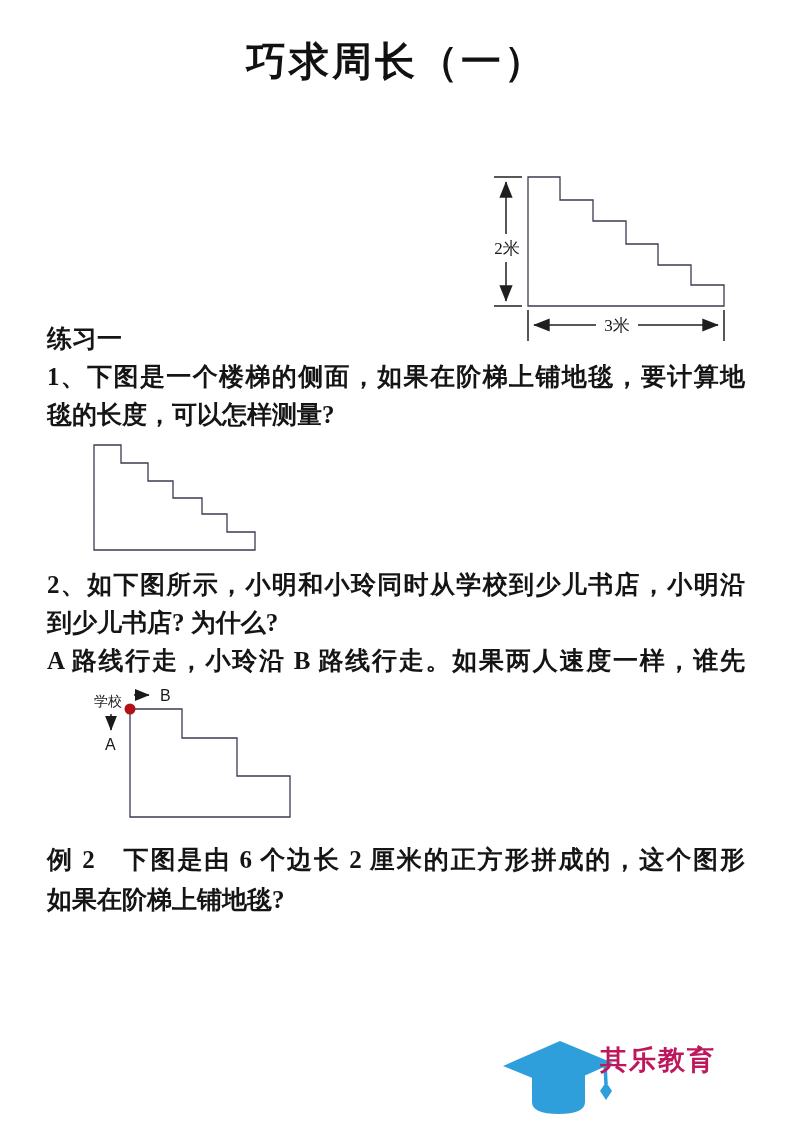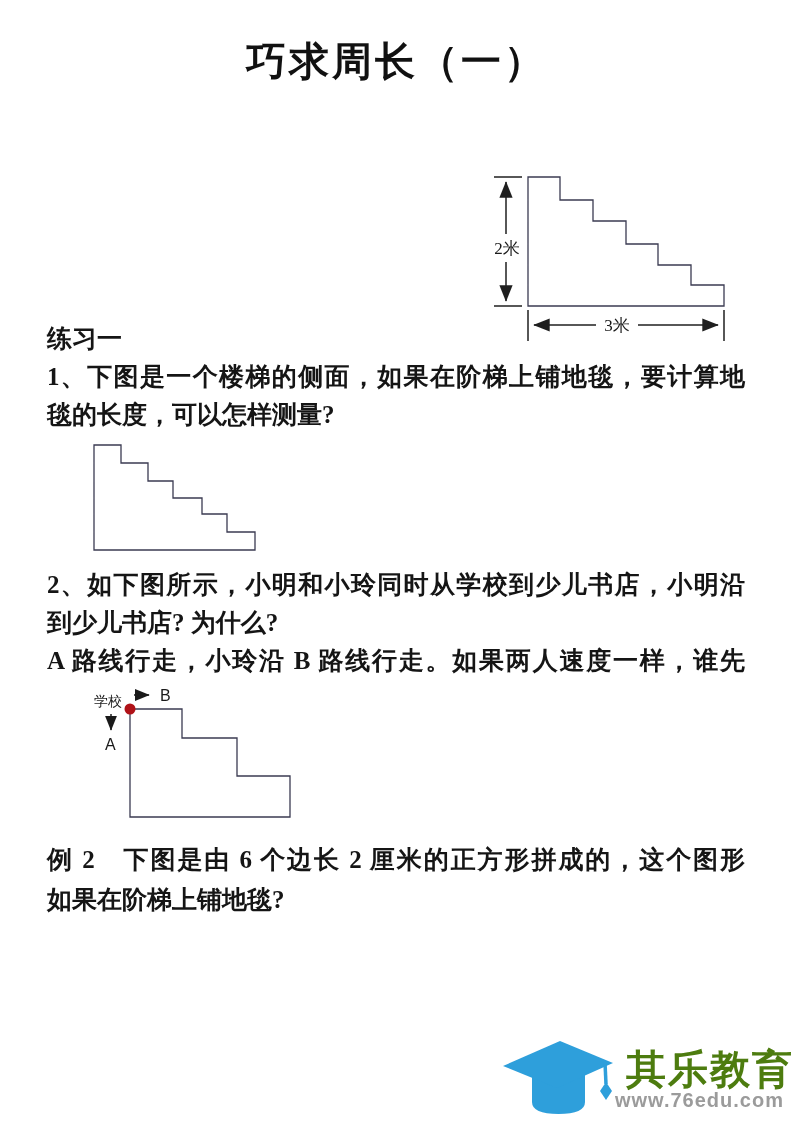--- a/index.html
+++ b/index.html
@@ -30,23 +30,23 @@
   .d1{left:480px;top:160px;width:265px;height:190px;}
   .d2{left:85px;top:438px;width:185px;height:120px;}
   .d3{left:85px;top:685px;width:220px;height:140px;}
   .shape{fill:none;stroke:#3b3b52;stroke-width:1.3;}
   .dim{stroke:#1f1f1f;stroke-width:1.5;fill:none;}
   .dimtext{font-family:"Liberation Serif","DejaVu Serif",serif;font-size:17px;fill:#1a1a1a;}
   .maptext{font-family:"Liberation Serif","DejaVu Serif",serif;font-size:14px;fill:#1a1a1a;}
   .routetext{font-family:"Liberation Sans","DejaVu Sans",sans-serif;font-size:16px;fill:#1a1a1a;}
   .cap-svg{position:absolute;left:495px;top:1030px;width:125px;height:92px;}
   .brand{
-    position:absolute;left:626px;top:1042px;
+    position:absolute;left:600px;top:1042px;
     font-family:"Liberation Sans","DejaVu Sans",sans-serif;
-    font-size:40px;font-weight:700;letter-spacing:2px;color:#4d7c0f;white-space:nowrap;
+    font-size:27px;font-weight:700;letter-spacing:2px;color:#be185d;white-space:nowrap;
   }
   .url{
     position:absolute;left:615px;top:1089px;
     font-family:"Liberation Sans","DejaVu Sans",sans-serif;
     font-size:20px;font-weight:700;letter-spacing:1px;color:#9b9b9b;white-space:nowrap;
   }
 </style>
 </head>
 <body>
 
@@ -113,15 +113,14 @@
     <div class="bline">如果在阶梯上铺地毯?</div>
   </div>
 
   <svg class="cap-svg" viewBox="495 1030 125 92">
     <path d="M532,1070 L585,1070 L585,1102 Q585,1114 558.5,1114 Q532,1114 532,1102 Z" fill="#2e9fdb"></path>
     <polygon points="503,1066 560,1041 613,1063 557,1088" fill="#2e9fdb"></polygon>
     <line x1="605" y1="1063" x2="606" y2="1084" stroke="#2e9fdb" stroke-width="3.5"></line>
     <polygon points="606,1082 612,1091 606,1100 600,1091" fill="#2e9fdb"></polygon>
   </svg>
   <div class="brand">其乐教育</div>
-  <div class="url">www.76edu.com</div>
 
 </div>
 
 </body></html>

